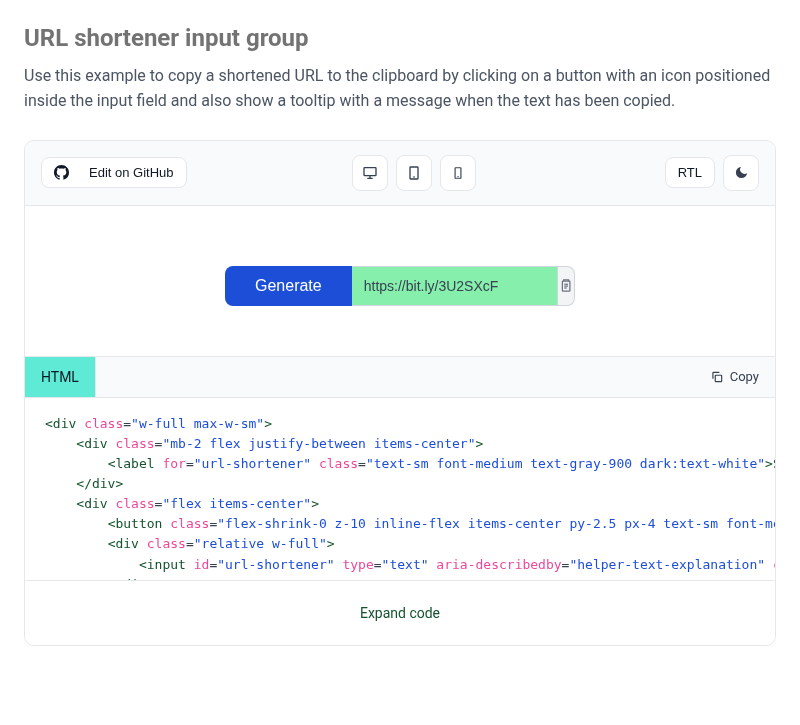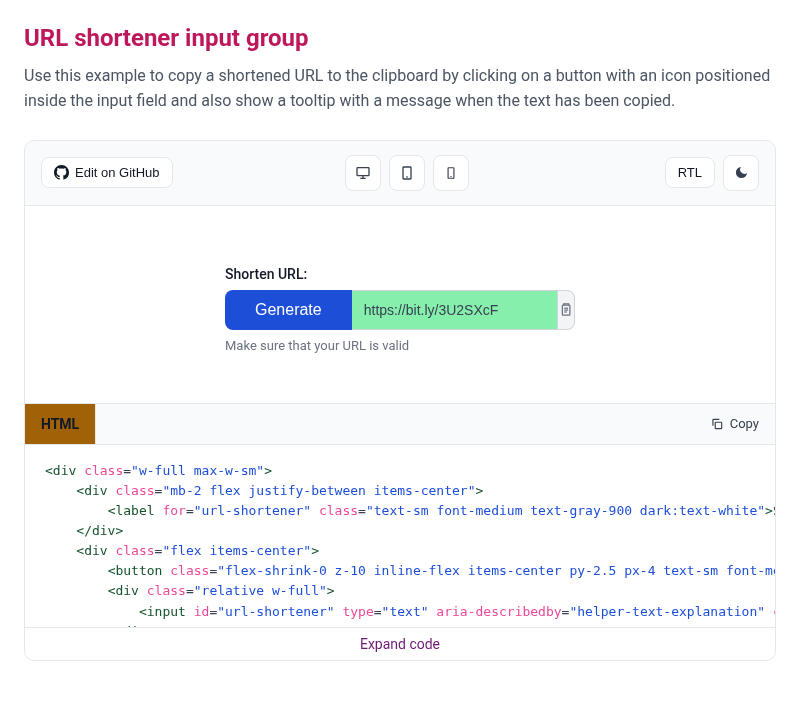--- a/index.html
+++ b/index.html
@@ -7,21 +7,21 @@
     font-family: -apple-system, BlinkMacSystemFont, "Segoe UI", Roboto, "Helvetica Neue", Arial, sans-serif;
     color: #111827;
     background: #fff;
     padding: 24px;
     width: 800px;
   }
   h2.title {
     font-size: 24px;
     font-weight: 700;
     margin-bottom: 12px;
-    color: #be185d;
+    color: #737373;
   }
   p.desc {
     font-size: 16px;
     line-height: 1.55;
     color: #4b5563;
     margin-bottom: 26px;
   }
   .panel {
     border: 1px solid #e5e7eb;
     border-radius: 10px;
@@ -31,21 +31,21 @@
     display: flex;
     align-items: center;
     justify-content: space-between;
     padding: 14px 16px;
     border-bottom: 1px solid #e5e7eb;
     background: #f9fafb;
   }
   .btn {
     display: inline-flex;
     align-items: flex-end;
-    gap: 6px;
+    gap: 20px;
     font-size: 13px;
     font-weight: 500;
     color: #111827;
     background: #fff;
     border: 1px solid #e5e7eb;
     border-radius: 8px;
     padding: 7px 12px;
     cursor: pointer;
   }
   .icon-btn {
@@ -132,22 +132,22 @@
   .tab {
     padding: 12px 16px;
     font-size: 14px;
     color: #6b7280;
     cursor: pointer;
     border-right: 1px solid #e5e7eb;
     background: #f9fafb;
   }
   .tab.active {
     color: #111827;
-    background: #a16207;
-    font-weight: 700;
+    background: #5eead4;
+    font-weight: 400;
   }
   .copy-code {
     display: inline-flex;
     align-items: center;
     gap: 6px;
     font-size: 13px;
     color: #374151;
     padding: 0 16px;
     cursor: pointer;
   }
@@ -163,24 +163,24 @@
     height: 182px;
     position: relative;
   }
   .tok-tag { color: #14532d; }
   .tok-attr { color: #ec4899; }
   .tok-val { color: #1d4ed8; }
   .expand {
     border-top: 1px solid #e5e7eb;
     text-align: center;
     font-size: 14px;
-    padding: 8px 0;
-    cursor: pointer;
-    background: #fff;
-    color: #701a75;
+    padding: 24px 0;
+    cursor: pointer;
+    background: #fff;
+    color: #14532d;
   }
   svg { display: block; }
 </style>
 </head>
 <body>
 
 <h2 class="title">URL shortener input group</h2>
 <p class="desc">Use this example to copy a shortened URL to the clipboard by clicking on a button with an icon positioned inside the input field and also show a tooltip with a message when the text has been copied.</p>
 
 <div class="panel">
@@ -230,37 +230,35 @@
           <svg width="15" height="15" viewBox="0 0 24 24" fill="currentColor">
               <path d="M21 12.79A9 9 0 1 1 11.21 3 7 7 0 0 0 21 12.79z"></path>
             </svg>
         </span>
       </button>
     </div>
   </div>
 
   <div class="preview-area">
     <div class="widget">
-      <label class="widget-label">Shorten URL:</label>
       <div class="input-row">
         <button class="gen-btn">Generate</button>
         <input class="url-input" type="text" value="https://bit.ly/3U2SXcF" style="">
         <button class="copy-end">
           <span>
             <svg width="15" height="15" viewBox="0 0 24 24" fill="none" stroke="currentColor" stroke-width="2">
                 <rect x="7" y="5" width="12" height="16" rx="1"></rect>
                 <path d="M9 5V3h8v2"></path>
                 <line x1="10" y1="10" x2="16" y2="10"></line>
                 <line x1="10" y1="13" x2="16" y2="13"></line>
                 <line x1="10" y1="16" x2="14" y2="16"></line>
               </svg>
           </span>
         </button>
       </div>
-      <div class="helper">Make sure that your URL is valid</div>
     </div>
   </div>
 
   <div class="code-tabs">
     <div class="tabs-left">
       <div class="tab active">HTML</div>
     </div>
     <div class="copy-code">
       <span>
         <svg width="14" height="14" viewBox="0 0 24 24" fill="none" stroke="currentColor" stroke-width="2">

